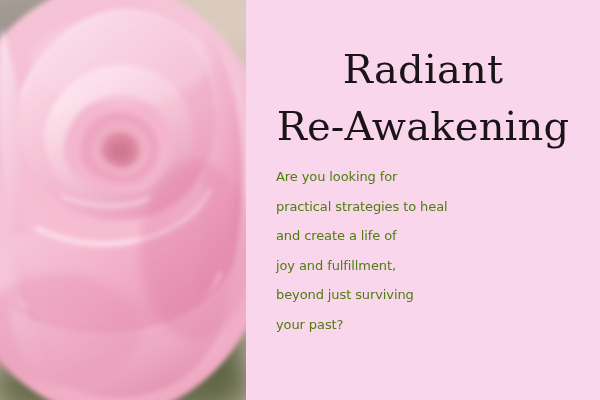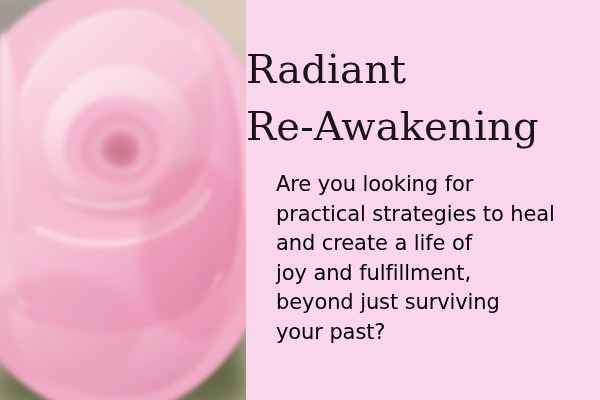--- a/index.html
+++ b/index.html
@@ -43,38 +43,39 @@
     width: 354px;
     height: 400px;
     background: #fad6ec;
   }
 
   .headline {
     position: absolute;
     left: 0;
     top: 14px;
     width: 354px;
+    text-align: center;
     font-family: "DejaVu Serif", "Liberation Serif", serif;
     font-weight: 400;
     font-size: 40px;
     line-height: 57px;
     color: #1a1418;
     letter-spacing: 0.2px;
     white-space: pre-line;
   }
 
   .body-copy {
     position: absolute;
     left: 30px;
     top: 149px;
     width: 320px;
     font-family: "DejaVu Sans", "Liberation Sans", sans-serif;
-    font-size: 21px;
+    font-size: 13px;
     line-height: 29.5px;
-    color: #000000;
+    color: #4d7c0f;
     letter-spacing: -0.1px;
     white-space: pre-line;
   }
 </style>
 </head>
 <body>
 
 <div class="canvas">
 
   <div class="photo-panel">

